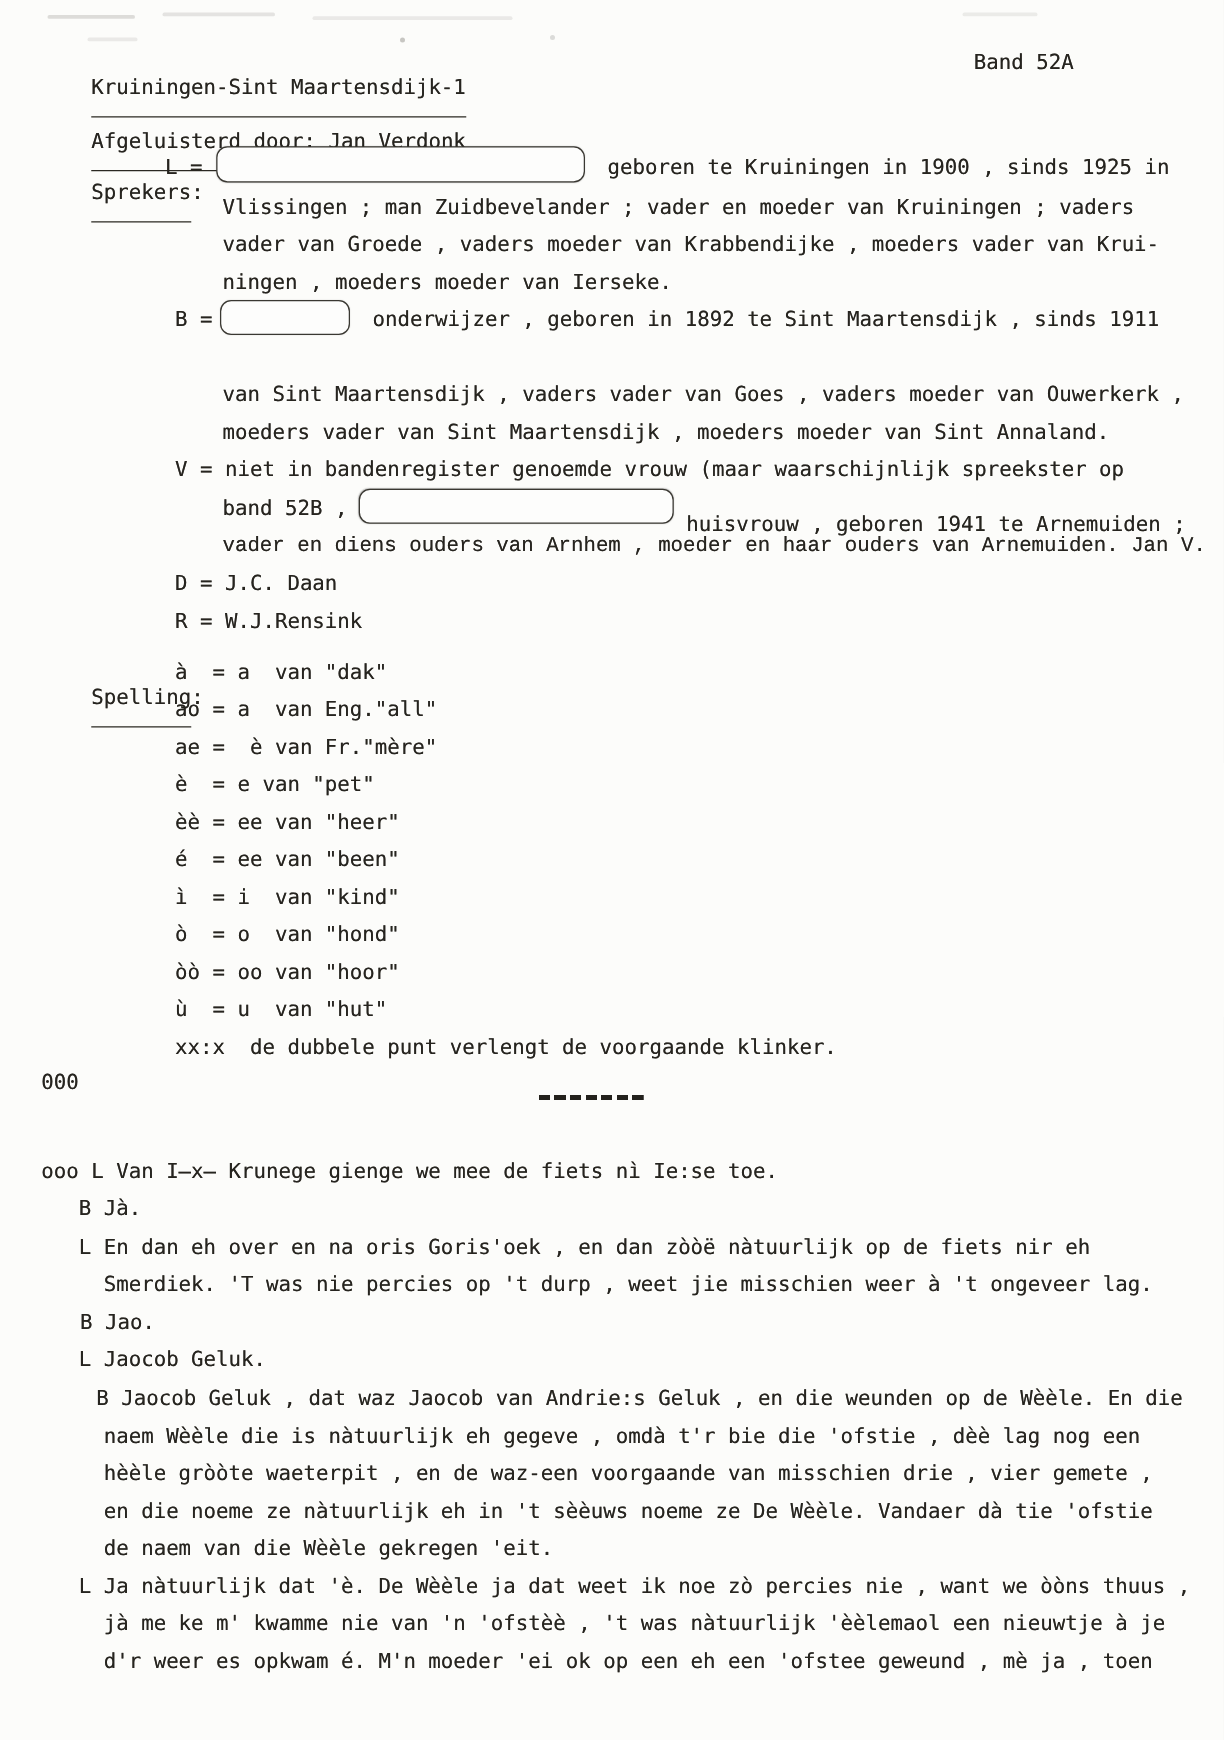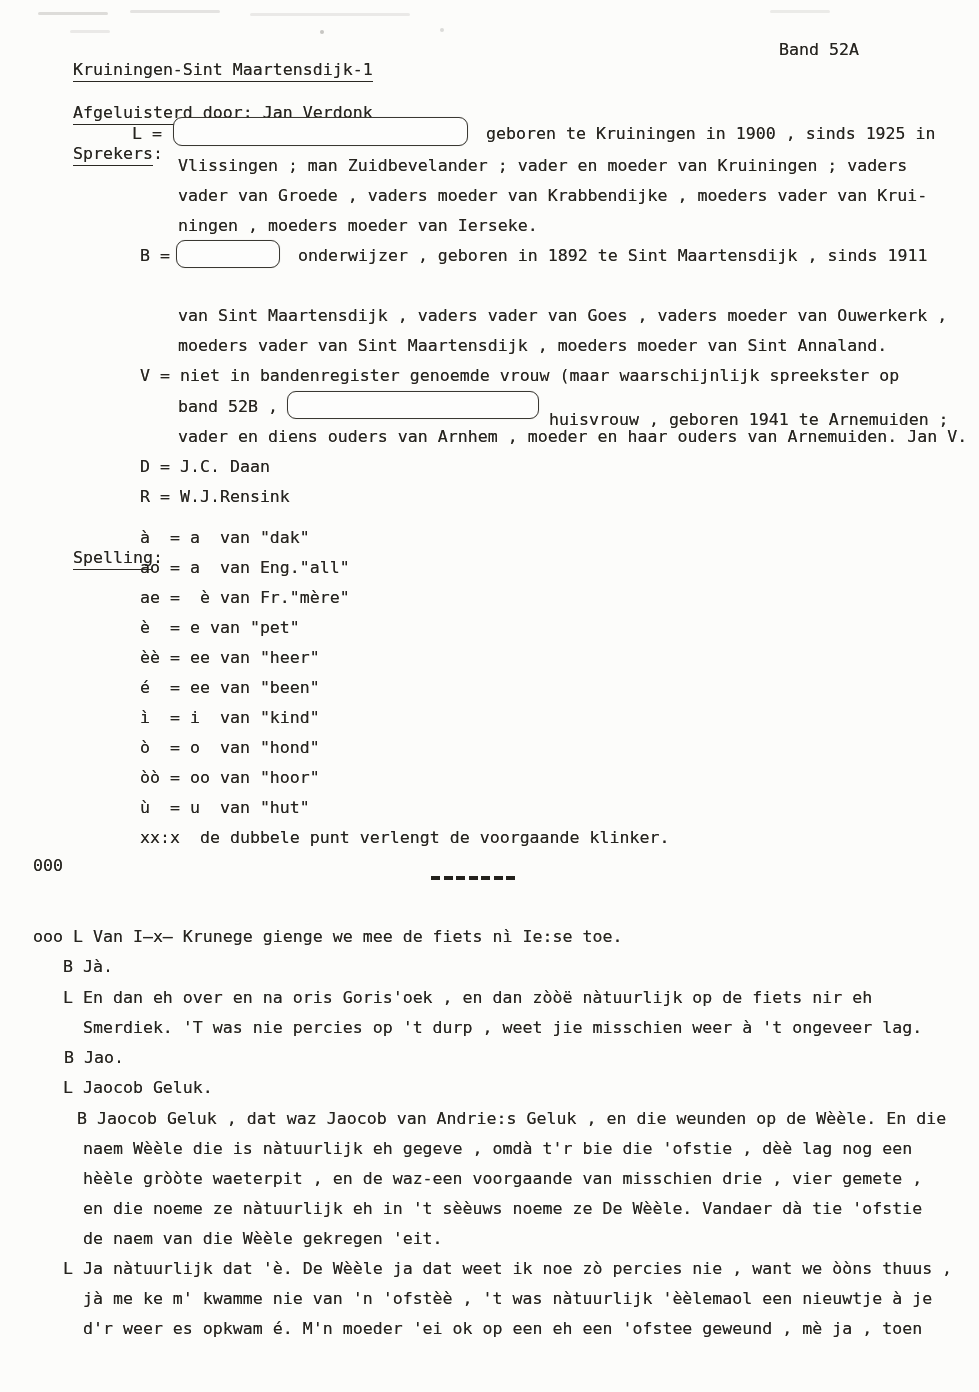--- a/index.html
+++ b/index.html
@@ -12,21 +12,21 @@
     position:relative;
     width:979px;height:1392px;
     background:#fcfcfa;
     overflow:hidden;
     color:#26241f;
     font-size:16.6px;
     line-height:20px;
     text-shadow:0 0 0.5px rgba(38,36,31,.65);
   }
   .ln{position:absolute;white-space:pre;}
-  .u{border-bottom:1.7px solid #2a2822;padding-bottom:2px;}
+  .u{border-bottom:1.7px solid #2a2822;padding-bottom:14px;}
   .redact{
     position:absolute;
     border:1.8px solid #3a3832;
     border-radius:9px;
     background:#fdfdfc;
     box-shadow:0 0 1px rgba(0,0,0,.25);
   }
   .rule{
     position:absolute;
     background:repeating-linear-gradient(90deg,#23211c 0 9px,transparent 9px 12.5px);
@@ -69,21 +69,21 @@
   <div class="ln" style="left:140px;top:246px;">B =</div>
   <div class="redact" style="left:176px;top:240px;width:102px;height:26px;"></div>
   <div class="ln" style="left:298px;top:246px;">onderwijzer , geboren in 1892 te Sint Maartensdijk , sinds 1911</div>
   <div class="ln" style="left:178px;top:306px;">van Sint Maartensdijk , vaders vader van Goes , vaders moeder van Ouwerkerk ,</div>
   <div class="ln" style="left:178px;top:336px;">moeders vader van Sint Maartensdijk , moeders moeder van Sint Annaland.</div>
 
   <div class="ln" style="left:140px;top:366px;">V = niet in bandenregister genoemde vrouw (maar waarschijnlijk spreekster op</div>
   <div class="ln" style="left:178px;top:397px;">band 52B ,</div>
   <div class="redact" style="left:287px;top:391px;width:250px;height:26px;"></div>
   <div class="ln" style="left:549px;top:410px;">huisvrouw , geboren 1941 te Arnemuiden ;</div>
-  <div class="ln" style="left:178px;top:427px;">vader en diens ouders van Arnhem , moeder en haar ouders van Arnemuiden. Jan V.</div>
+  <div class="ln" style="left:178px;top:427px;font-family:Liberation Mono, monospace;">vader en diens ouders van Arnhem , moeder en haar ouders van Arnemuiden. Jan V.</div>
 
   <div class="ln" style="left:140px;top:457px;">D = J.C. Daan</div>
   <div class="ln" style="left:140px;top:487px;">R = W.J.Rensink</div>
 
   <div class="ln" style="left:33px;top:528px;">
     <span class="u">Spelling</span><span>:</span>
   </div>
   <div class="ln" style="left:140px;top:528px;">à  = a  van "dak"</div>
   <div class="ln" style="left:140px;top:558px;">ao = a  van Eng."all"</div>
   <div class="ln" style="left:140px;top:588px;">ae =  è van Fr."mère"</div>

